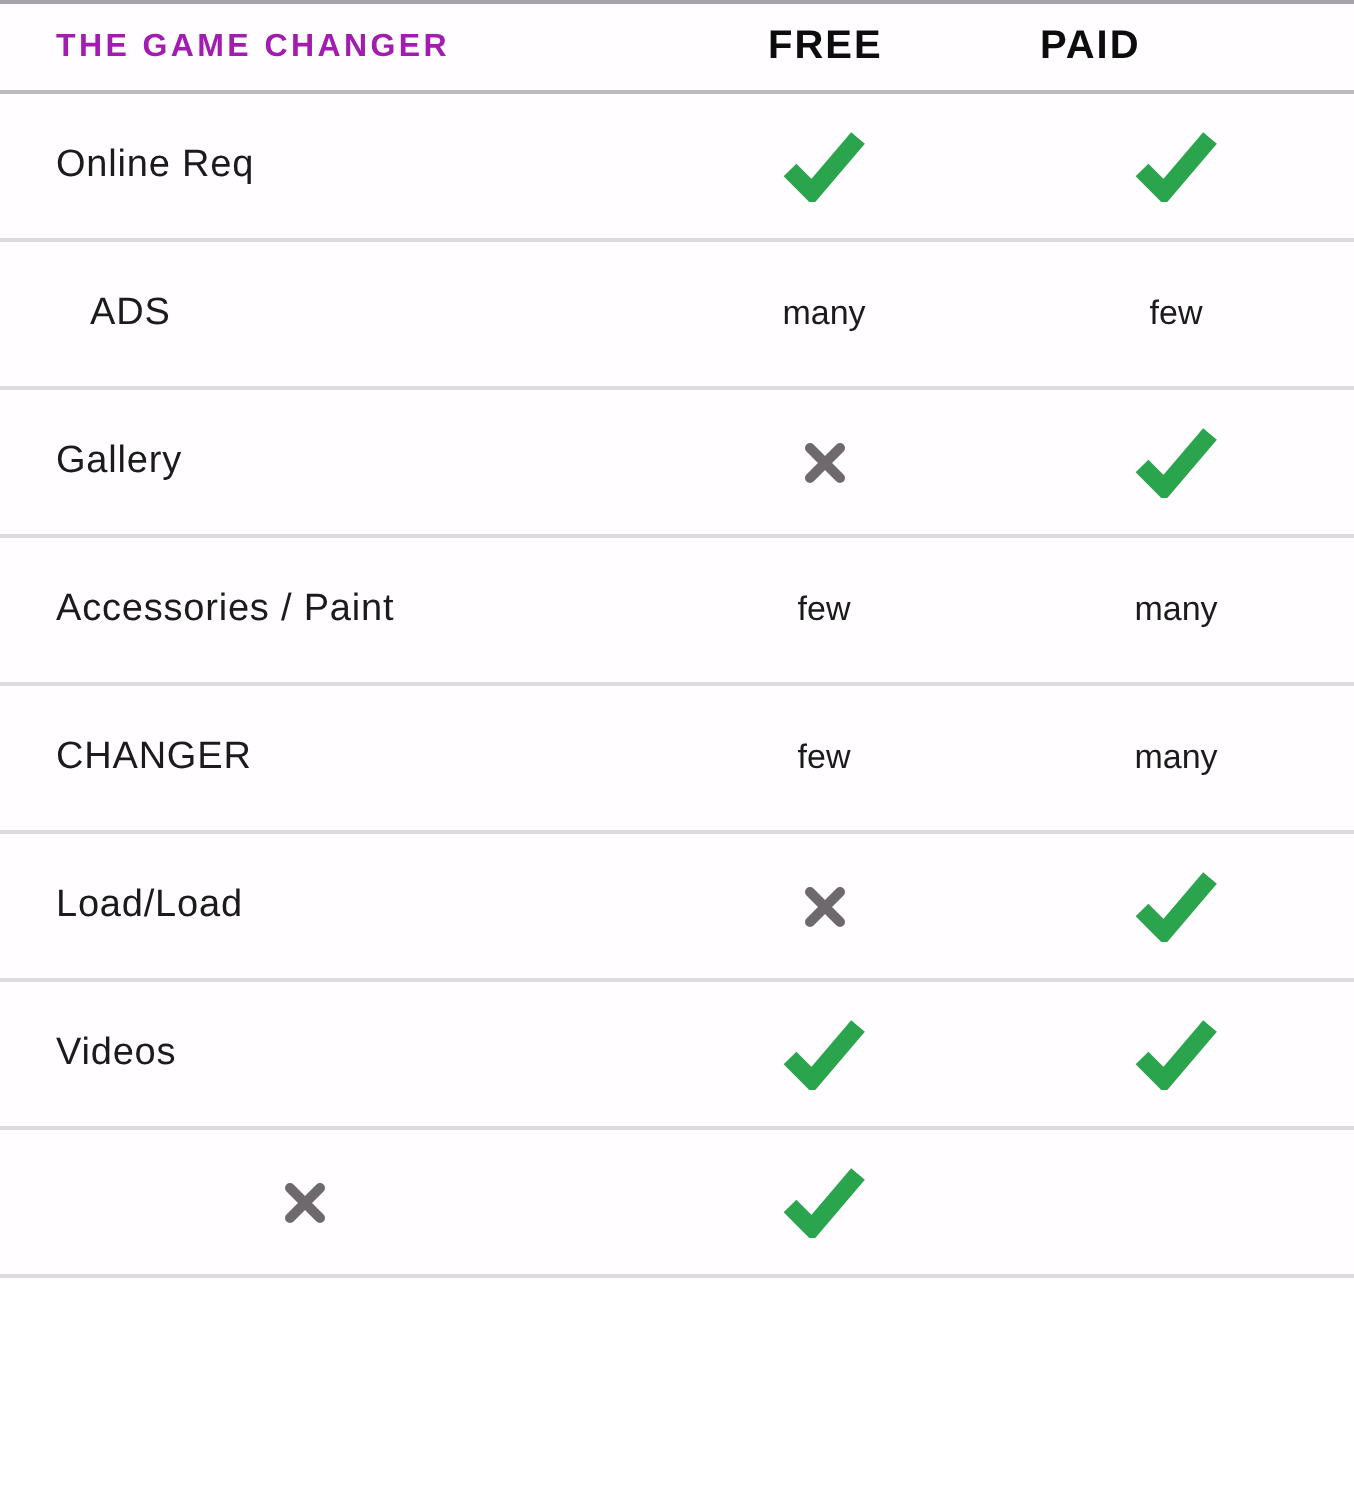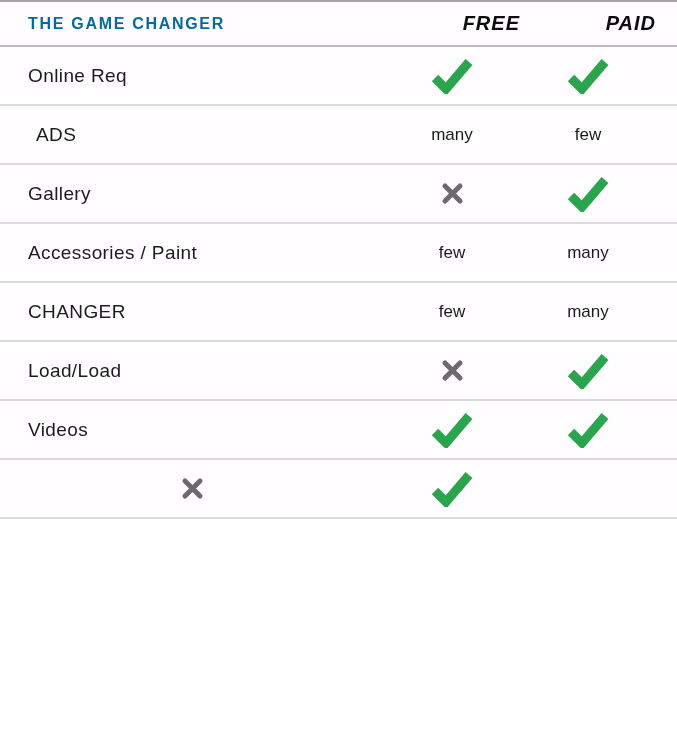--- a/index.html
+++ b/index.html
@@ -25,42 +25,42 @@
     grid-template-columns: 1fr 136px 136px;
     align-items: center;
     padding-right: 21px;
     box-sizing: border-box;
   }
   .header-row {
     height: 45px;
     border-bottom: 2px solid #bdbac0;
   }
   .body-row {
-    height: 59px;
+    height: 74px;
     border-bottom: 2px solid #dcdadd;
+    gap: 40px;
   }
   .label {
     padding-left: 28px;
     font-size: 19px;
     letter-spacing: 0.4px;
   }
   .label.indent {
-    padding-left: 36px;
+    padding-left: 45px;
   }
   .title {
     padding-left: 28px;
     font-size: 16px;
     font-weight: bold;
     letter-spacing: 1.7px;
-    color: #0369a1;
+    color: #a21caf;
   }
   .colhead {
-    text-align: right;
+    text-align: left;
     font-weight: bold;
-    font-style: italic;
     font-size: 20px;
     letter-spacing: 1px;
     color: #0d0d0d;
   }
   .cell {
     display: flex;
     justify-content: center;
     align-items: flex-start;
   }
   .cell-text {

